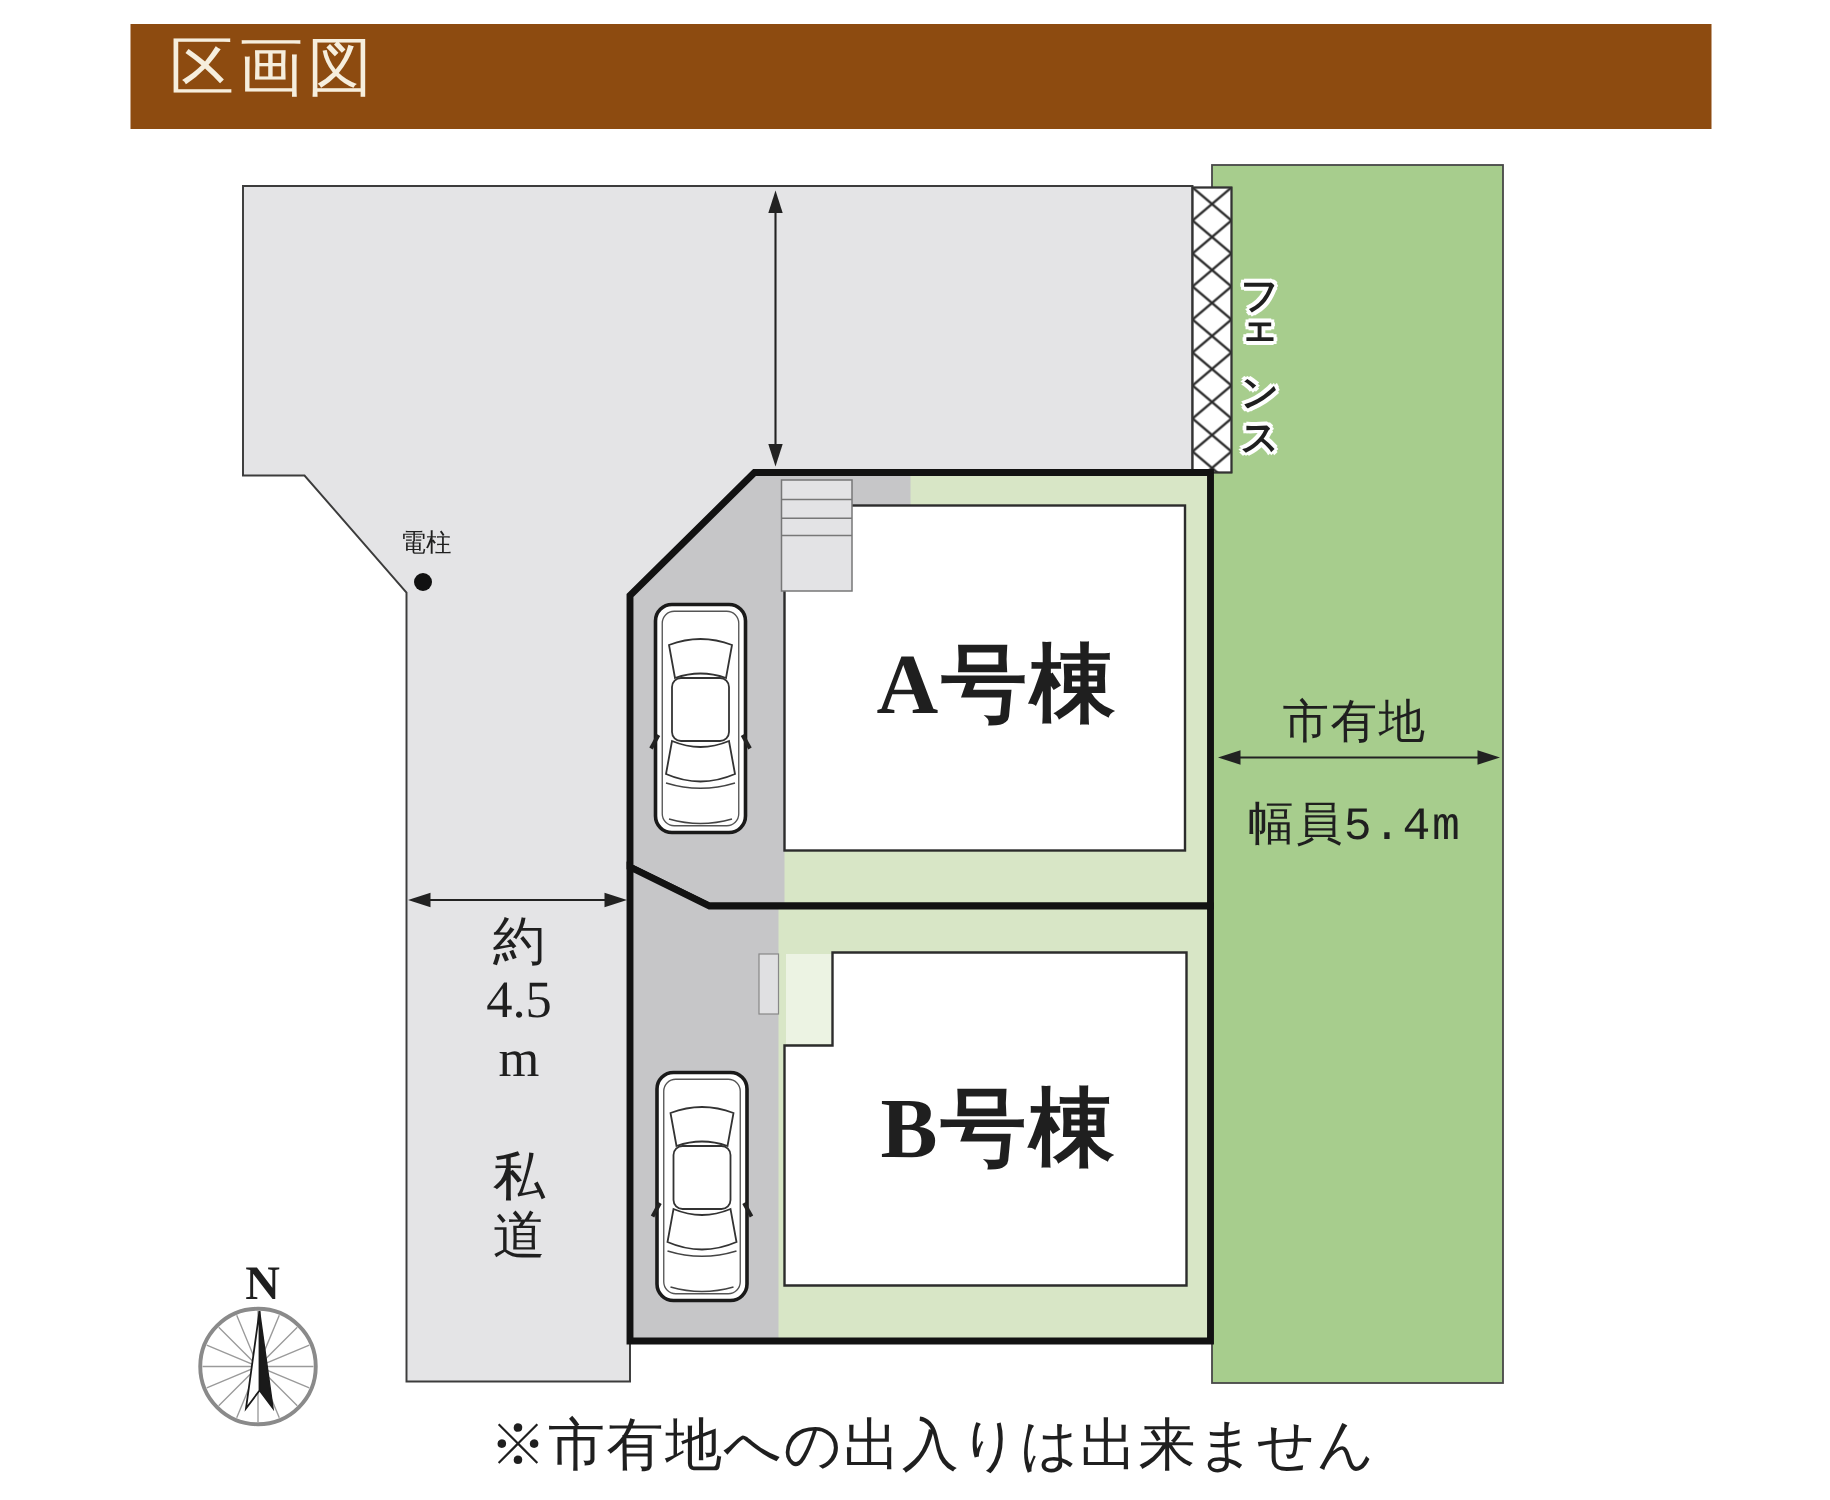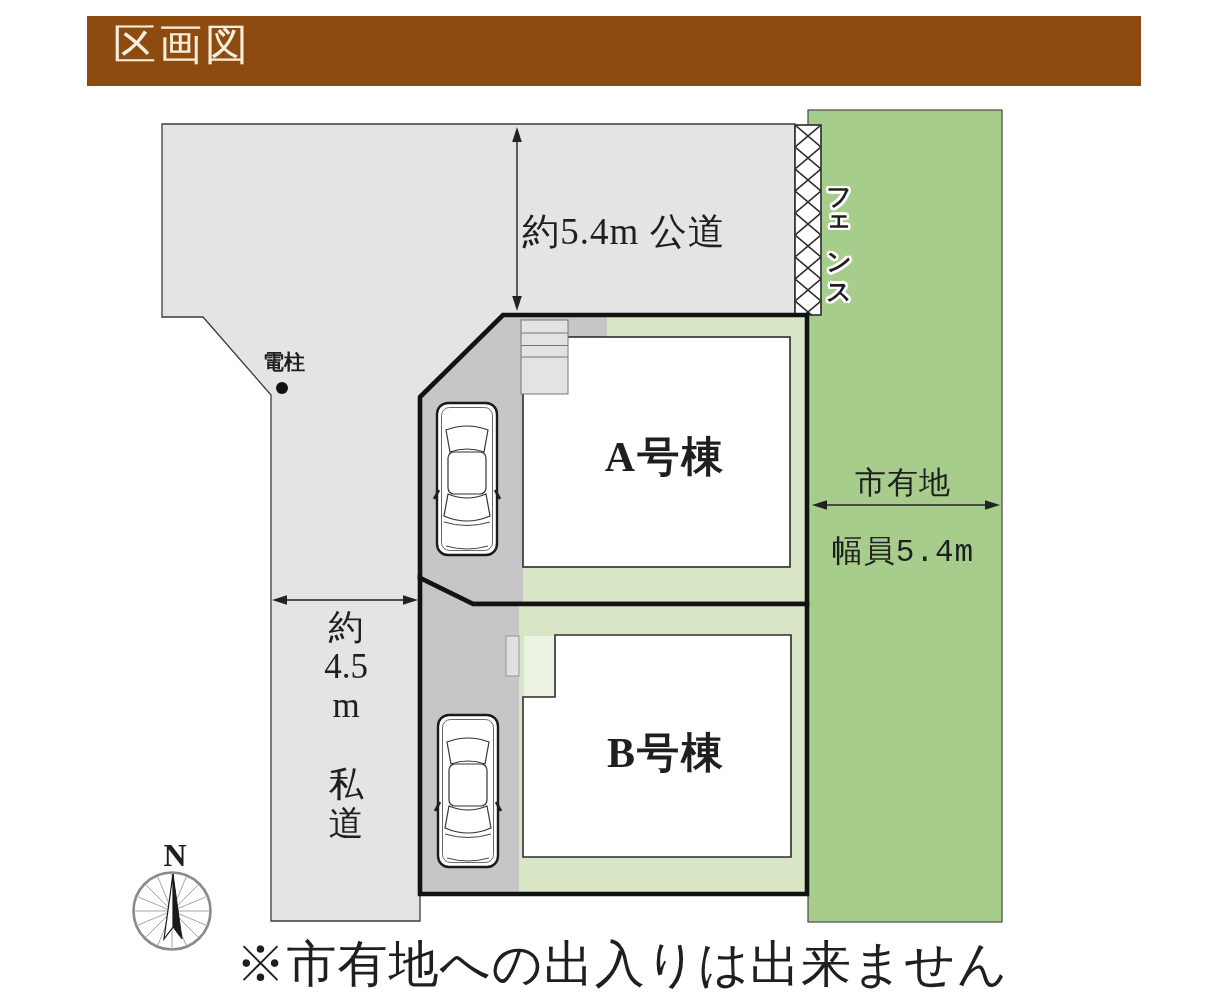--- a/index.html
+++ b/index.html
@@ -49,24 +49,24 @@
   .arrow-line { stroke: #222222; stroke-width: 1.4; }
   .arrow-head { fill: #222222; }
   .lbl {
     position: absolute;
     color: var(--ink);
     transform: translate(-50%, -50%);
     white-space: nowrap;
     line-height: 1;
   }
   .lbl-road { font-size: 37px; letter-spacing: 1px; }
-  .lbl-plot { font-size: 42px; font-weight: 600; letter-spacing: 2px; }
-  .lbl-small { font-size: 21px; font-weight: bold; }
+  .lbl-plot { font-size: 57px; font-weight: 600; letter-spacing: 2px; }
+  .lbl-small { font-size: 17px; }
   .lbl-land { font-size: 31px; letter-spacing: 1px; font-family: Liberation Mono, monospace; }
-  .lbl-note { font-size: 50px; letter-spacing: 1px; }
+  .lbl-note { font-size: 38px; letter-spacing: 1px; }
   .lbl-n { font-size: 32px; font-weight: 700; }
   .lbl-multiline {
     white-space: pre-line;
     text-align: center;
     transform: translate(-50%, 0);
     font-size: 35px;
     line-height: 1.12;
   }
   .lbl-fence {
     writing-mode: vertical-rl;
@@ -168,21 +168,20 @@
         <line x1="-14.2" y1="-34.2" x2="14.2" y2="34.2"></line>
         <line x1="14.2" y1="-34.2" x2="-14.2" y2="34.2"></line>
         <line x1="-34.2" y1="-14.2" x2="34.2" y2="14.2"></line>
         <line x1="34.2" y1="-14.2" x2="-34.2" y2="14.2"></line>
       </g>
       <polygon points="1,-37 10,28 1,16" fill="#1a1a1a" stroke="#1a1a1a" stroke-width="1"></polygon>
       <polygon points="1,-37 -8,28 1,16" fill="#ffffff" stroke="#1a1a1a" stroke-width="1.2"></polygon>
     </g>
   </svg>
 
-  <div class="lbl lbl-road" style="left:624px; top:231px;">約5.4m 公道</div>
 
   <div class="lbl lbl-fence" style="left:839px; top:172px; transform:translate(-50%,0);">フェンス</div>
 
   <div class="lbl lbl-land" style="left:903px; top:484px;">市有地</div>
   <div class="lbl lbl-land" style="left:903px; top:552px;">幅員5.4m</div>
 
   <div class="lbl lbl-plot" style="left:665px; top:457px;">A号棟</div>
   <div class="lbl lbl-plot" style="left:666px; top:753px;">B号棟</div>
 
   <div class="lbl lbl-small" style="left:284px; top:362px;">電柱</div>

